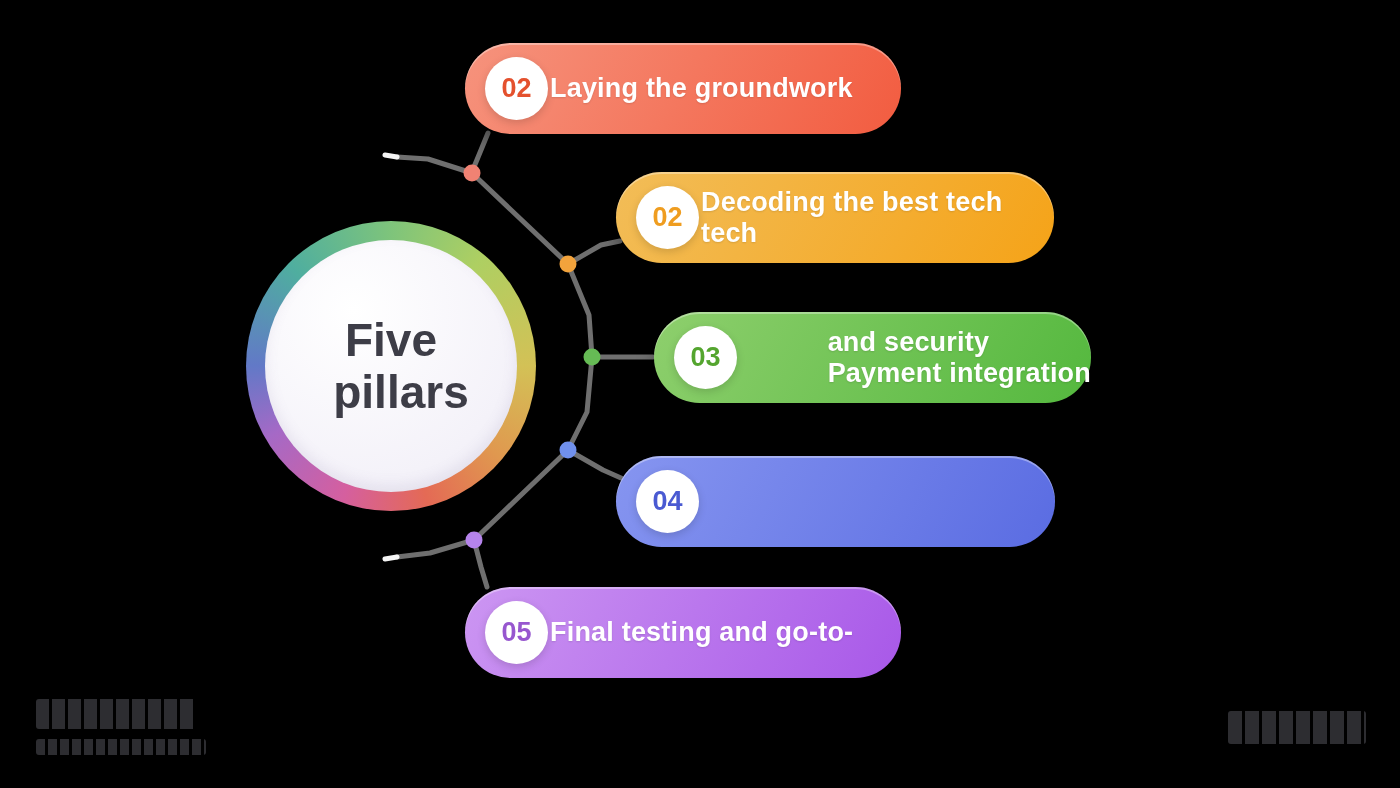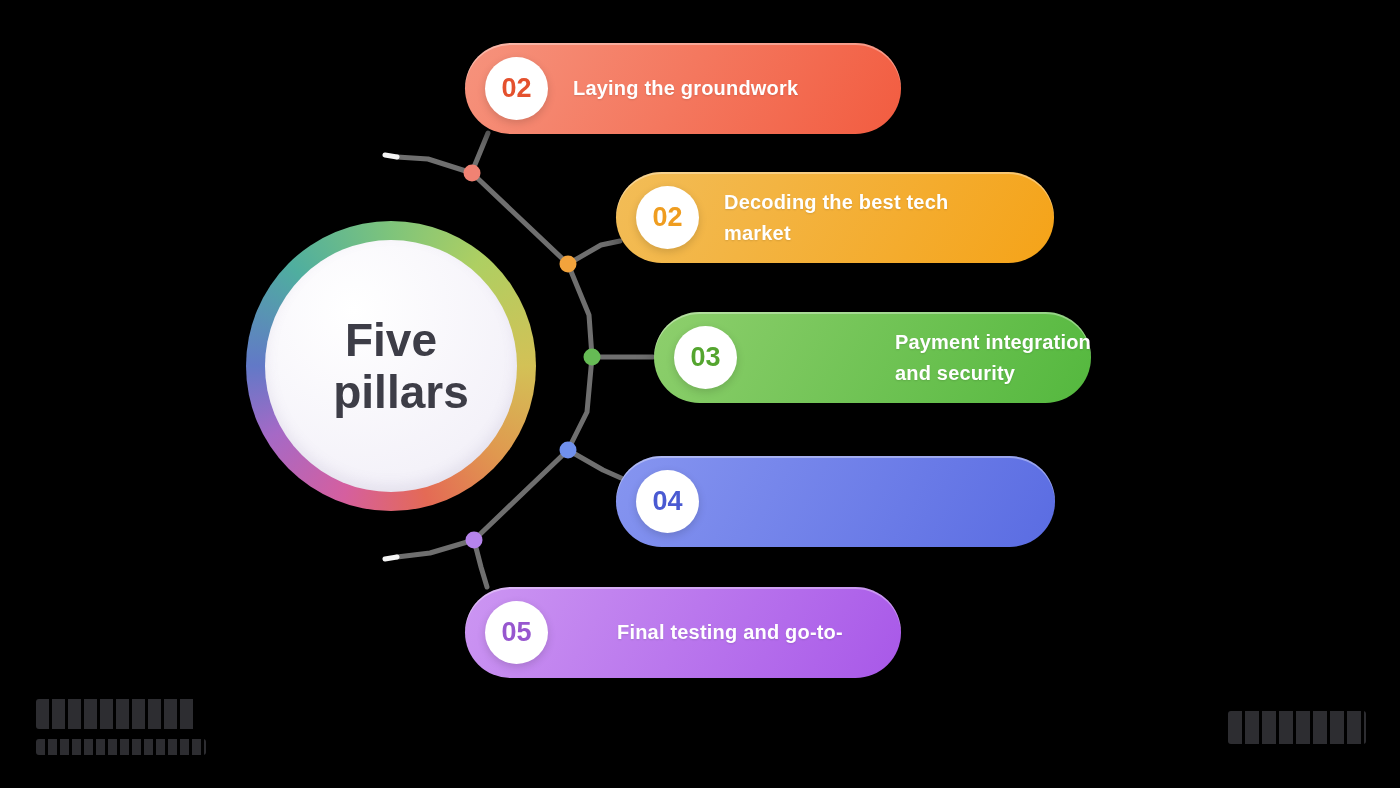--- a/index.html
+++ b/index.html
@@ -33,30 +33,30 @@
     background:linear-gradient(120deg,var(--g1) 0%,var(--g2) 100%);
     box-shadow:inset 0 2px 0 rgba(255,255,255,0.35), 0 12px 18px rgba(0,0,0,0.35);
   }
   .pill-num{
     flex:0 0 auto;width:63px;height:63px;margin-left:20px;border-radius:50%;
     background:#ffffff;display:flex;align-items:center;justify-content:center;
     font-size:27px;font-weight:700;color:var(--num);
     box-shadow:0 3px 8px rgba(0,0,0,0.15);
   }
   .pill-text{
-    margin-left:25px;color:#ffffff;font-size:20px;font-weight:700;line-height:31px;
+    margin-left:2px;color:#ffffff;font-size:27px;font-weight:700;line-height:31px;
     letter-spacing:0.2px;text-shadow:0 1px 2px rgba(0,0,0,0.12);
   }
   .pill-line{display:block;}
 
   #pill-1{left:465px;top:43px;width:436px;}
   #pill-2{left:616px;top:172px;width:438px;}
   #pill-3{left:654px;top:312px;width:437px;justify-content:space-between;}
   #pill-4{left:616px;top:456px;width:439px;}
-  #pill-5{left:465px;top:587px;width:436px;gap:44px;}
+  #pill-5{left:465px;top:587px;width:436px;}
 
   
   .wordmark{position:absolute;border-radius:3px;}
   #footer-left-wordmark{left:36px;top:699px;width:160px;height:30px;
     background:repeating-linear-gradient(90deg,var(--logo) 0 13px,#000 13px 16px);}
   #footer-left-tagline{left:36px;top:739px;width:170px;height:16px;
     background:repeating-linear-gradient(90deg,var(--logo) 0 9px,#000 9px 12px);}
   #footer-right-wordmark{left:1228px;top:711px;width:138px;height:33px;
     background:repeating-linear-gradient(90deg,var(--logo) 0 14px,#000 14px 17px);}
 </style>
@@ -99,29 +99,29 @@
     <div class="pill-text">
       <span class="pill-line">Laying the groundwork</span>
       <span class="pill-line"></span>
     </div>
   </div>
 
   <div class="pill" id="pill-2" style="--g1: #f2bd58; --g2: #f5a318; --num: #ef9d20;">
     <div class="pill-num">02</div>
     <div class="pill-text">
       <span class="pill-line">Decoding the best tech</span>
-      <span class="pill-line">market</span>
+      <span class="pill-line">tech</span>
     </div>
   </div>
 
   <div class="pill" id="pill-3" style="--g1: #8ecf6d; --g2: #54b83e; --num: #54a52f;">
     <div class="pill-num">03</div>
     <div class="pill-text">
+      <span class="pill-line">and security</span>
       <span class="pill-line">Payment integration</span>
-      <span class="pill-line">and security</span>
     </div>
   </div>
 
   <div class="pill" id="pill-4" style="--g1: #8695f0; --g2: #5a6ce2; --num: #4a5ad2;">
     <div class="pill-num">04</div>
   </div>
 
   <div class="pill" id="pill-5" style="--g1: #cc96f2; --g2: #a858e8; --num: #9757cf;">
     <div class="pill-num">05</div>
     <div class="pill-text">

